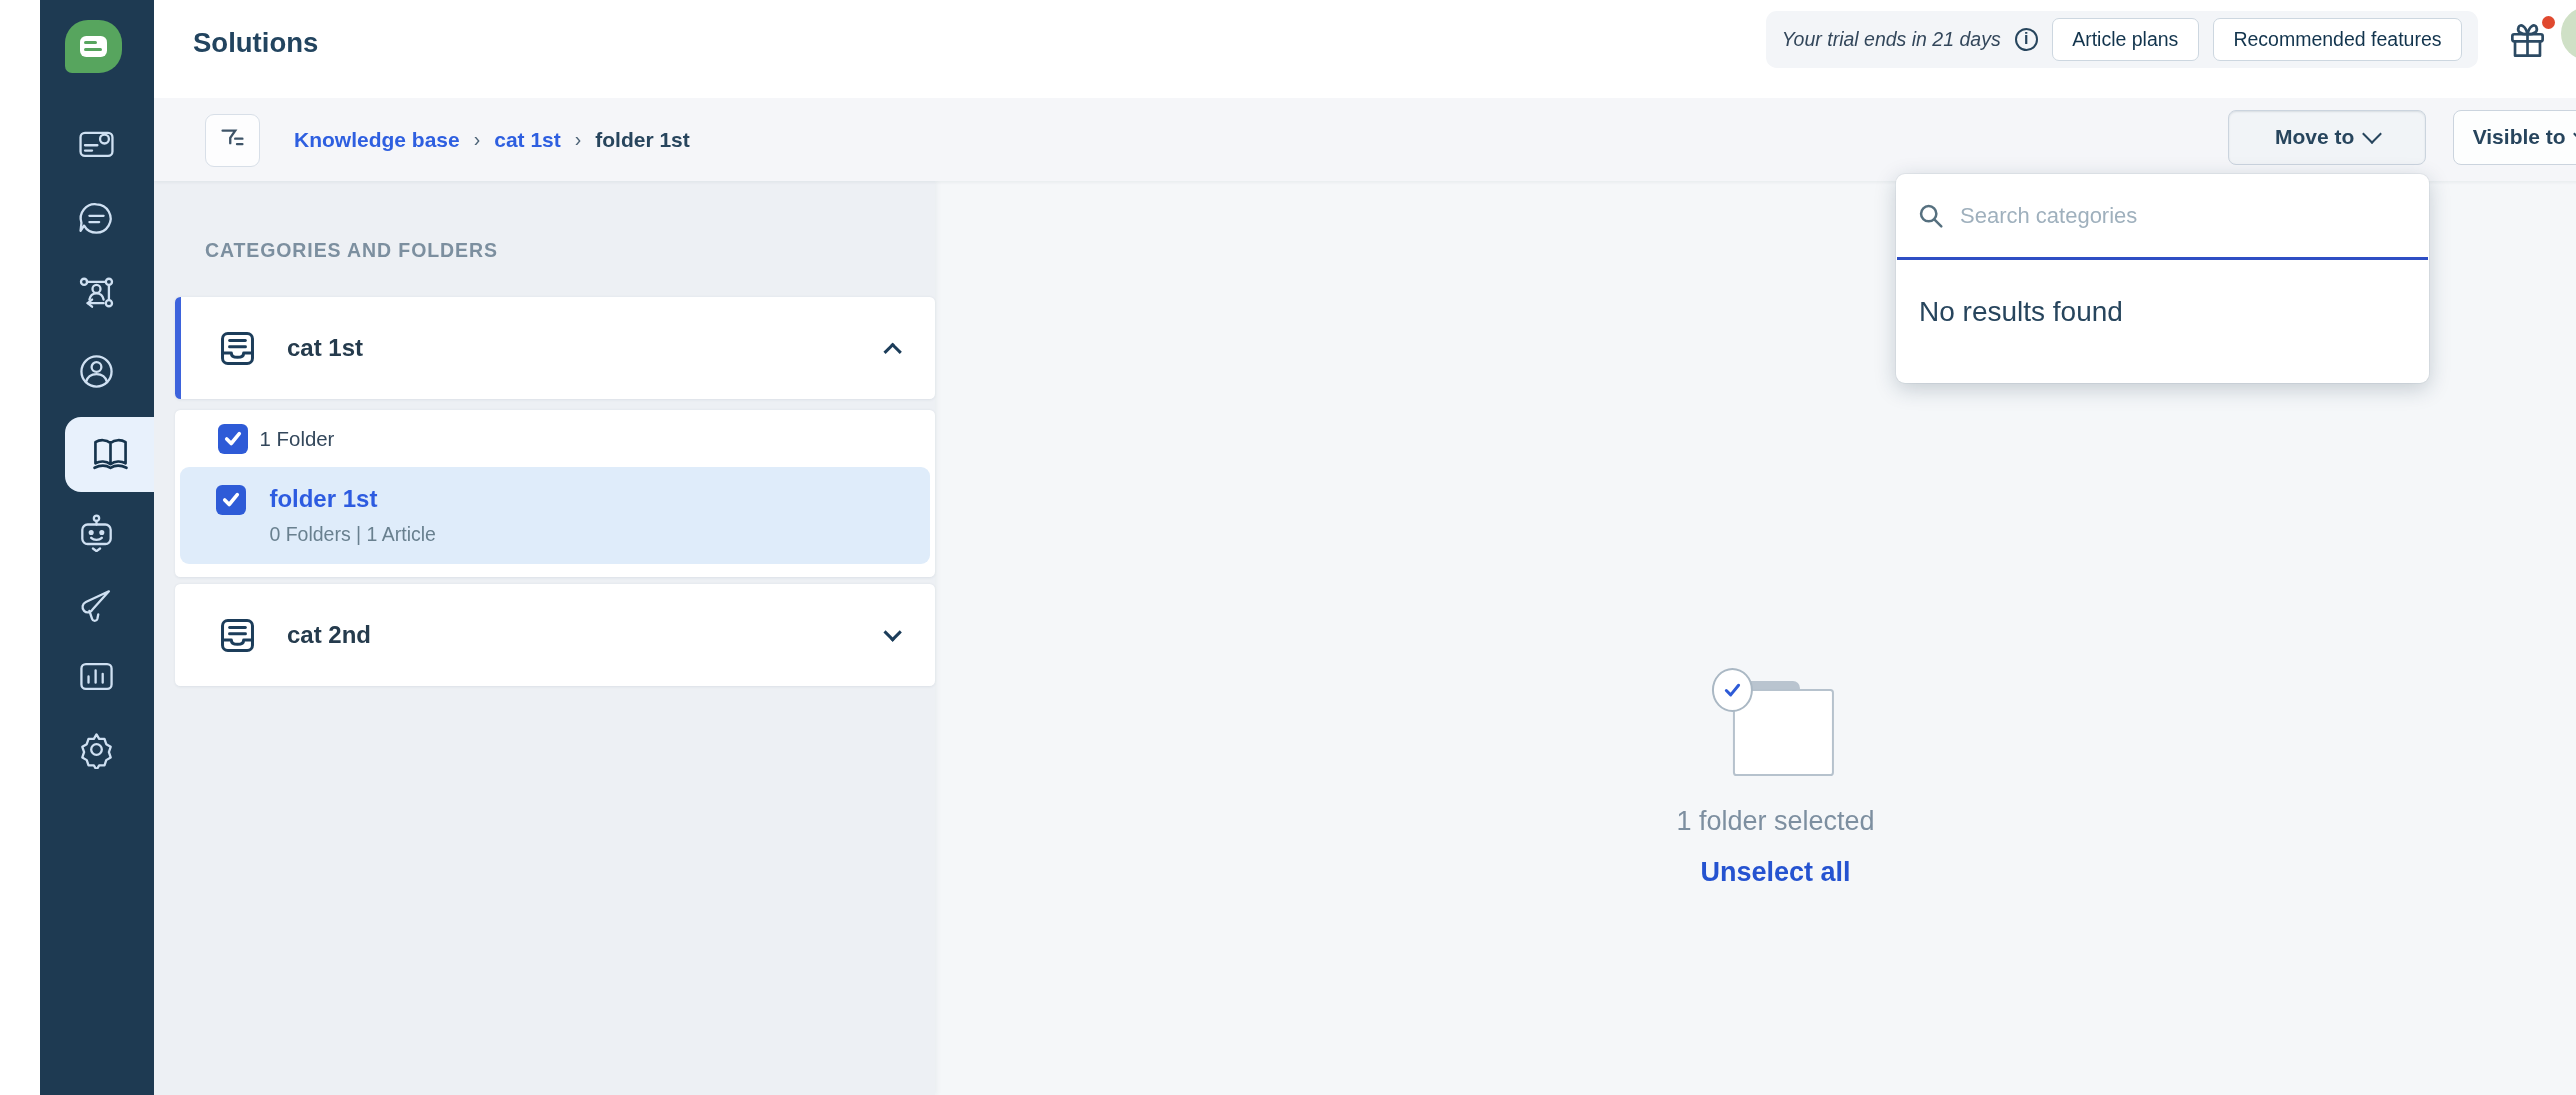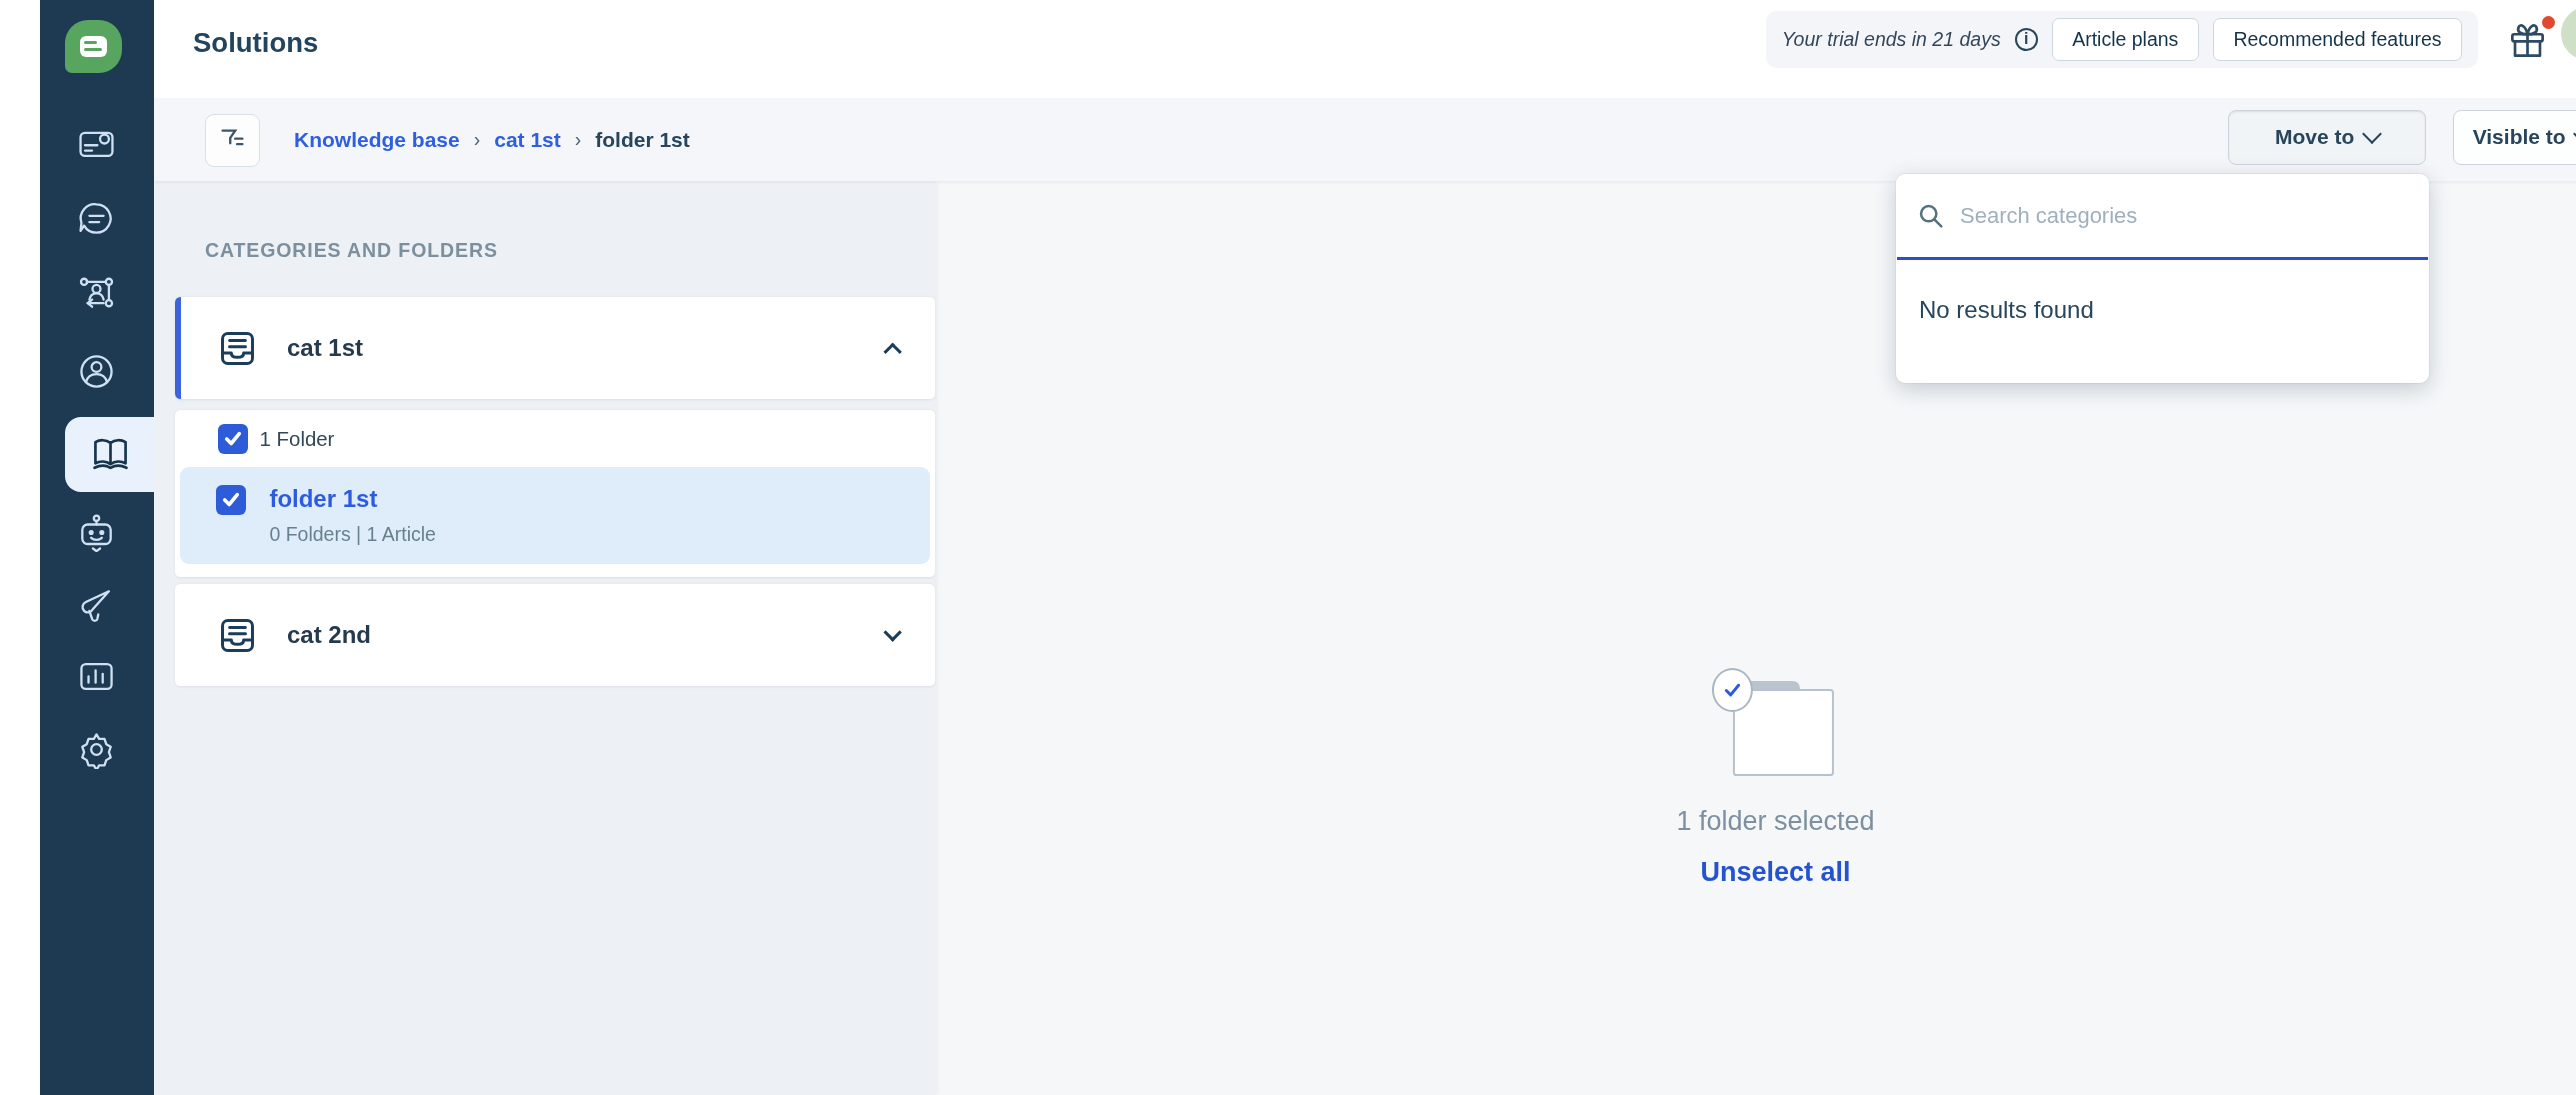--- a/index.html
+++ b/index.html
@@ -52,21 +52,21 @@
   .chev { width:14px; height:14px; border-right:2.7px solid #27455d; border-bottom:2.7px solid #27455d; transform:rotate(45deg); margin-top:-5.3px; }
 
   
   .dropdown { position:absolute; left:1856px; top:174px; width:533px; height:209px; background:#fff; border-radius:9px;
               box-shadow:0 5.3px 21px rgba(24,50,71,.22), 0 0 0 0.9px rgba(24,50,71,.05); z-index:40; }
   .dd-search { position:relative; height:83px; display:flex; align-items:center; padding:3px 21px; gap:16px; }
   .dd-search svg { width:27px; height:27px; stroke:#56707f; fill:none; stroke-width:2.8; stroke-linecap:round; }
   .dd-input { border:none; outline:none; flex:1; font-size:22px; color:#33475b; background:transparent; font-family:inherit; }
   .dd-input::placeholder { color:#9fb0bd; }
   .dd-divider { height:2.7px; background:#2e4ec4; margin:0 0.9px; }
-  .dd-empty { padding:36px 23px; font-size:24px; color:#27455d; }
+  .dd-empty { padding:36px 23px; font-size:28px; color:#27455d; }
 
   
   .workspace { position:absolute; left:114px; top:180px; width:2462px; height:915px; background:#f5f7f9; }
   .cat-panel { position:absolute; left:0; top:0; width:781px; height:915px; background:#edf0f4;
                box-shadow:1.8px 0 5.3px rgba(24,50,71,.05);padding-left:48px; }
   .cat-heading { position:absolute; left:51px; top:59px; font-size:19.5px; font-weight:700; letter-spacing:0.9px; color:#7c8f9f; }
 
   .card { position:absolute; left:21px; width:760px; background:#fff; border-radius:5.3px; box-shadow:0 0.9px 2.7px rgba(24,50,71,.08); }
   .cat-row { height:102px; display:flex; align-items:center; padding:0 36px 0 43px; cursor:pointer; position:relative; }
   .cat-row.active:before { content:""; position:absolute; left:0; top:0; bottom:0; width:6.2px; background:#3d63dc; border-radius:5.3px 0 0 5.3px; }

